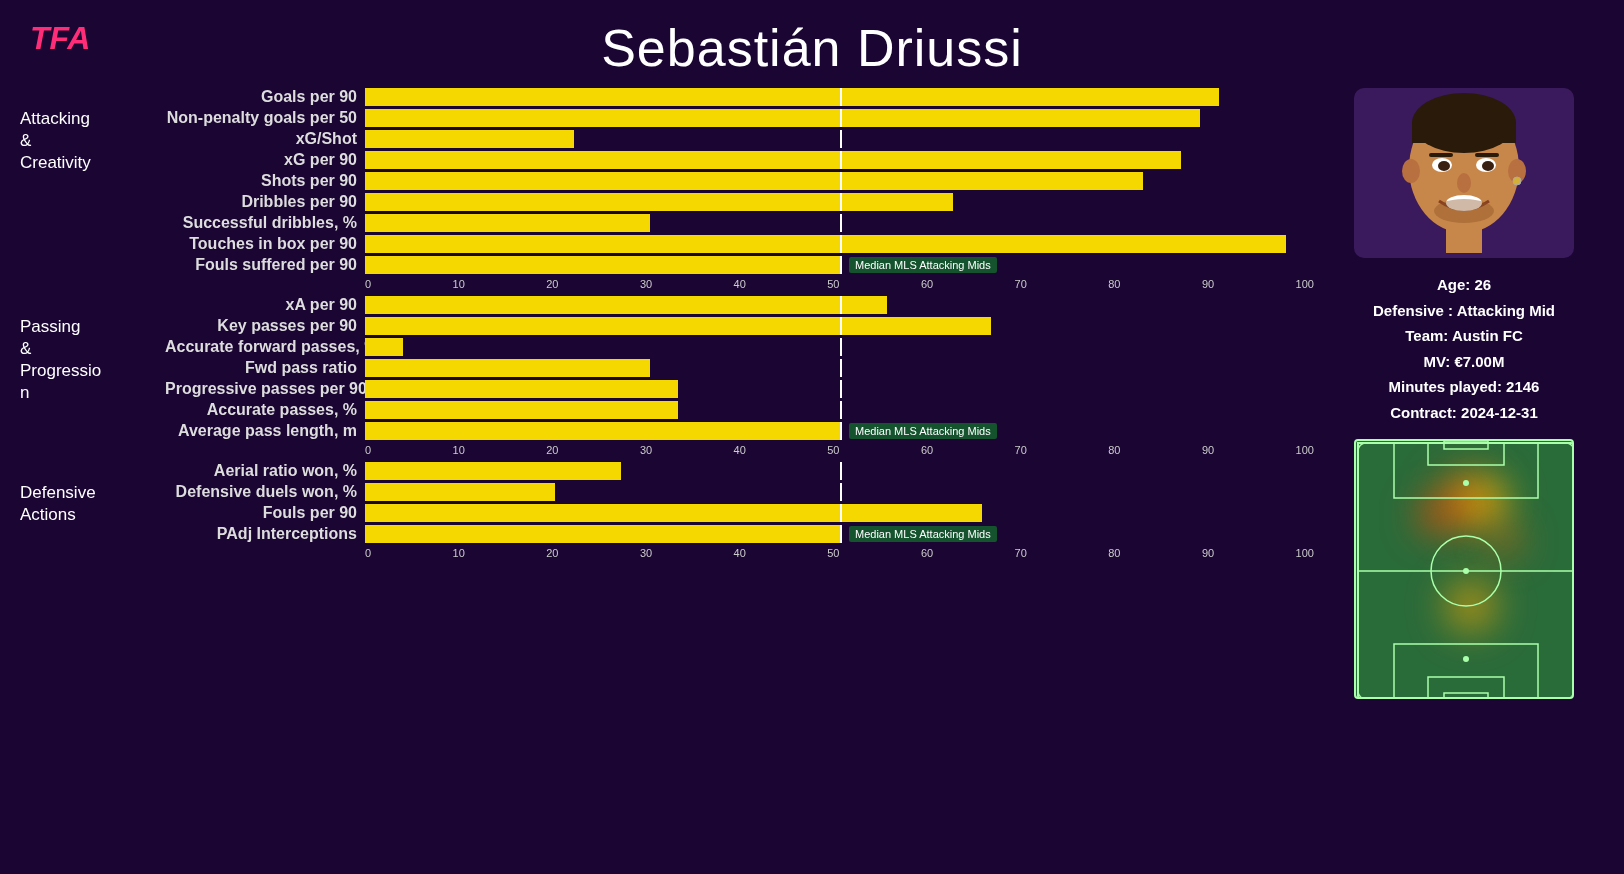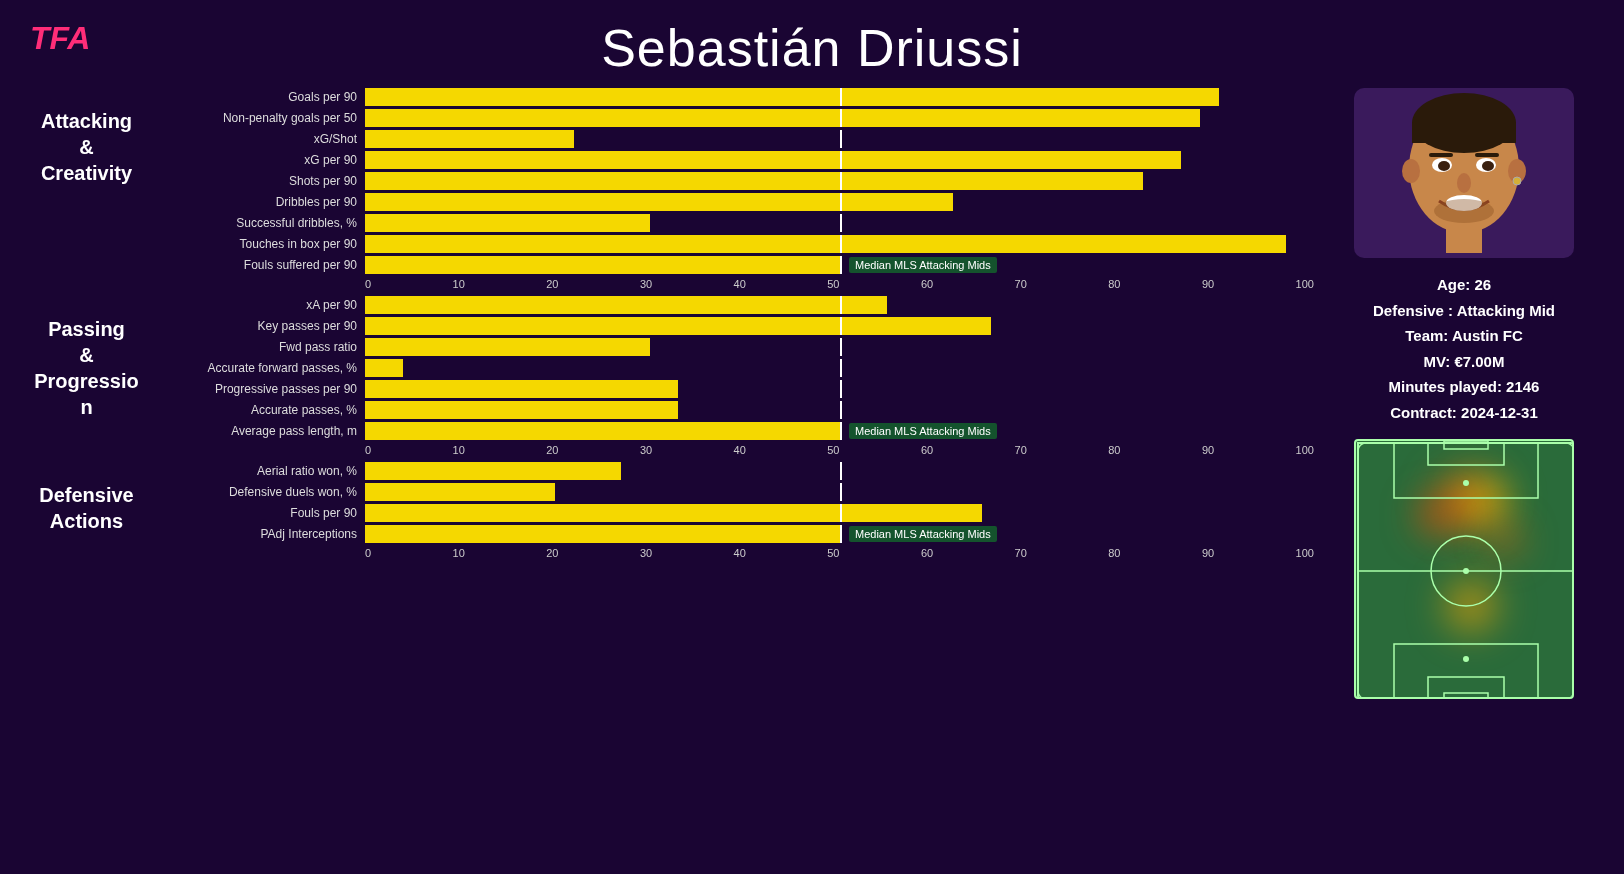--- a/index.html
+++ b/index.html
@@ -78,46 +78,47 @@
     
     .chart-section {
       display: flex;
       flex-direction: row;
       align-items: flex-start;
       margin-bottom: 2px;
     }
     .section-label {
       width: 145px;
       min-width: 145px;
-      font-size: 20px;
-      font-weight: 700;
-      text-align: center;
+      font-size: 17px;
+      font-weight: 400;
+      text-align: left;
       padding-right: 12px;
       padding-top: 20px;
       line-height: 1.3;
       color: white;
     }
     .bars-area {
       flex: 1;
       position: relative;
     }
     .bar-row {
       display: flex;
       align-items: center;
       margin-bottom: 3px;
       position: relative;
     }
     .bar-label {
       width: 200px;
       min-width: 200px;
-      font-size: 12px;
+      font-size: 16px;
       color: #dddddd;
       text-align: right;
       padding-right: 8px;
       white-space: nowrap;
+      font-weight: bold;
     }
     .bar-container {
       flex: 1;
       height: 18px;
       position: relative;
       background: transparent;
     }
     .bar-fill {
       height: 100%;
       background: #f5d800;
@@ -277,30 +278,30 @@
             </div>
           </div>
           <div class="bar-row">
             <div class="bar-label">Key passes per 90</div>
             <div class="bar-container" style="position: relative;">
               <div class="bar-fill" style="width: 66%;"></div>
               <div class="median-line" style="left: 50%;"></div>
             </div>
           </div>
           <div class="bar-row">
+            <div class="bar-label">Accurate forward passes, %</div>
+            <div class="bar-container" style="position: relative;">
+              <div class="bar-fill" style="width: 4%;"></div>
+              <div class="median-line" style="left: 50%;"></div>
+            </div>
+          </div>
+          <div class="bar-row">
             <div class="bar-label">Fwd pass ratio</div>
             <div class="bar-container" style="position: relative;">
               <div class="bar-fill" style="width: 30%;"></div>
-              <div class="median-line" style="left: 50%;"></div>
-            </div>
-          </div>
-          <div class="bar-row">
-            <div class="bar-label">Accurate forward passes, %</div>
-            <div class="bar-container" style="position: relative;">
-              <div class="bar-fill" style="width: 4%;"></div>
               <div class="median-line" style="left: 50%;"></div>
             </div>
           </div>
           <div class="bar-row">
             <div class="bar-label">Progressive passes per 90</div>
             <div class="bar-container" style="position: relative;">
               <div class="bar-fill" style="width: 33%;"></div>
               <div class="median-line" style="left: 50%;"></div>
             </div>
           </div>

